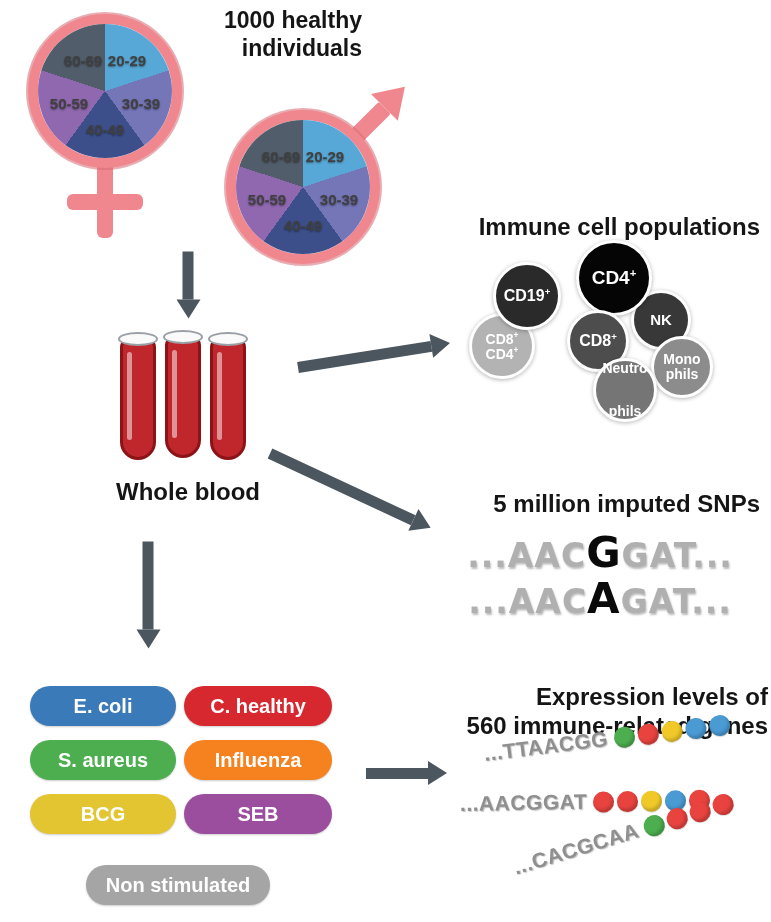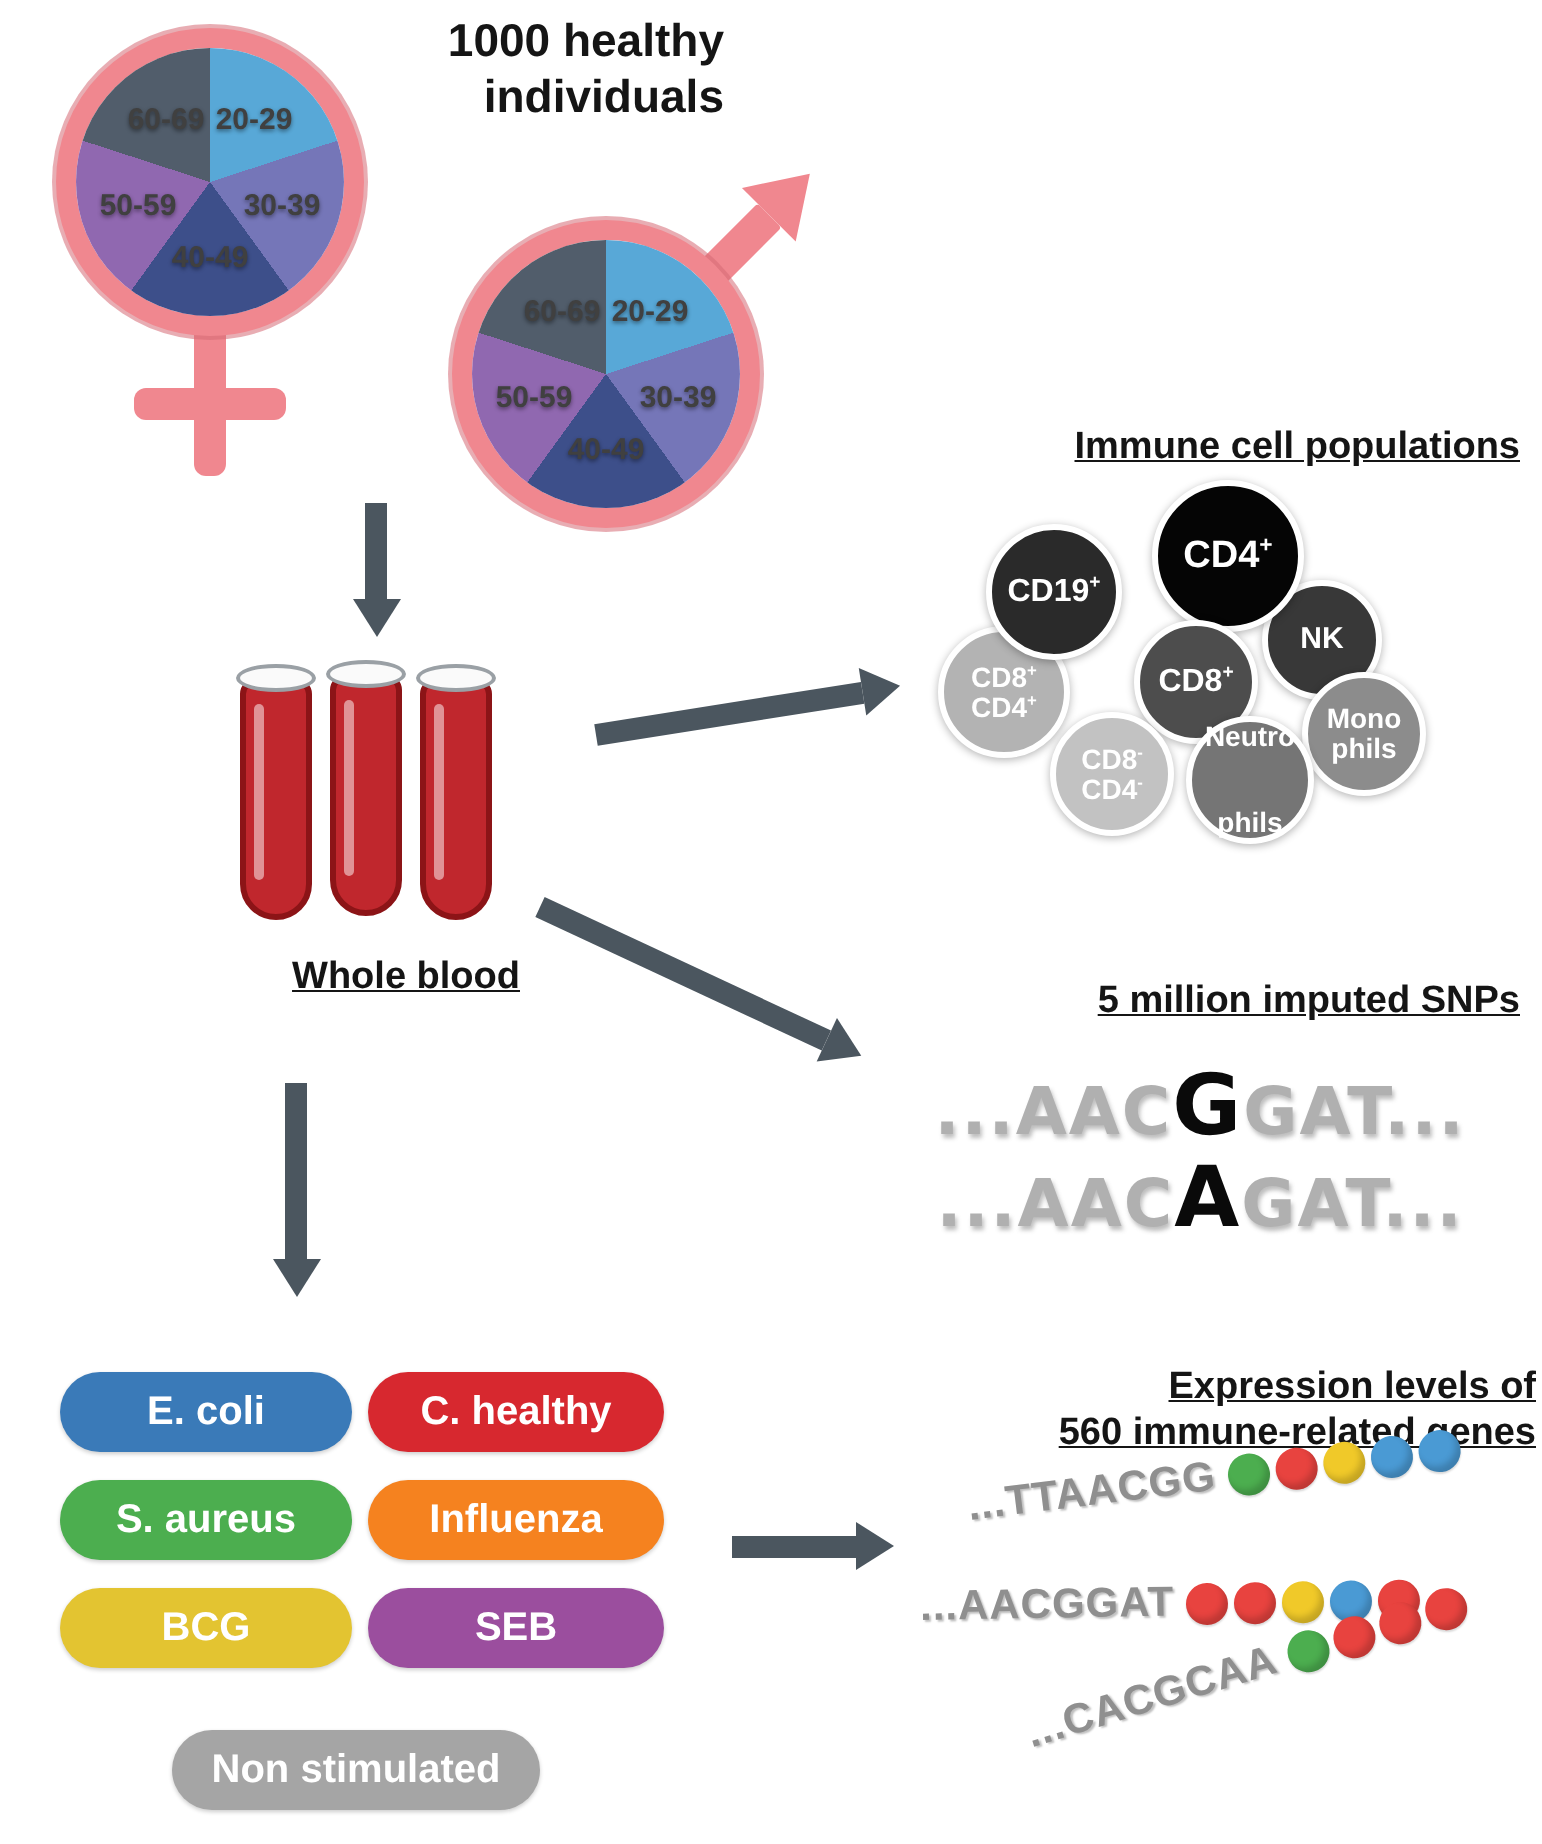--- a/index.html
+++ b/index.html
@@ -7,21 +7,21 @@
     --arrow: #4B565F;
     --blood: #C0272D;
     --blood-dark: #8C1417;
   }
   * { margin:0; padding:0; box-sizing:border-box; }
   body { font-family:"Liberation Sans", sans-serif; background:#fff; }
   .canvas { position:relative; width:771px; height:922px; background:#fff; overflow:hidden; }
 
   .title { position:absolute; font-weight:bold; color:#151515; text-align:right; }
   .h1 { font-size:23px; line-height:1.22; }
-  .h2 { font-size:19px; line-height:1.22;text-decoration:underline; }
+  .h2 { font-size:24px; line-height:1.22; }
 
   
   .pie { position:absolute; width:154px; height:154px; border-radius:50%;
          border:10px solid var(--pink); box-shadow:0 0 0 2px rgba(214,105,117,.55); background:#fff; }
   .pie-disc { position:absolute; inset:0; border-radius:50%; }
   .plabel { position:absolute; transform:translate(-50%,-50%); color:#404040; font-weight:bold;
             font-size:15px; white-space:nowrap; text-shadow:0 1px 2px rgba(0,0,0,.45); }
   .f-stem { position:absolute; left:97px; top:162px; width:16px; height:76px; background:var(--pink); border-radius:6px; }
   .f-bar  { position:absolute; left:67px; top:194px; width:76px; height:16px; background:var(--pink); border-radius:6px; }
   .sym-arrow { position:absolute; height:17px; background:var(--pink); transform-origin:left center; border-radius:2px; }
@@ -138,24 +138,20 @@
     <div class="cell" style="left: 186px; top: 96px; width: 62px; height: 62px; font-size: 14px; background-color: rgb(140, 140, 140);">
       <div><span>Mono</span></div>
       <div><span>phils</span></div>
     </div>
     <div class="cell" style="left: 111px; top: 0px; width: 76px; height: 76px; font-size: 19px; background-color: rgb(5, 5, 5);">
       <div><span>CD4</span><sup>+</sup></div>
     </div>
     <div class="cell" style="left: 102px; top: 70px; width: 62px; height: 62px; font-size: 16px; background-color: rgb(77, 77, 77);">
       <div><span>CD8</span><sup>+</sup></div>
     </div>
-    <div class="cell" style="left: 60px; top: 116px; width: 62px; height: 62px; font-size: 14px; background-color: rgb(194, 194, 194);">
-      <div><span>CD8</span><sup>-</sup></div>
-      <div><span>CD4</span><sup>-</sup></div>
-    </div>
     <div class="cell" style="left: 128px; top: 118px; width: 64px; height: 64px; font-size: 14px; background-color: rgb(117, 117, 117); gap: 28px;">
       <div><span>Neutro</span></div>
       <div><span>phils</span></div>
     </div>
   </div>
 
   <div class="arrow" style="left:270px; top:448px; width:158px; transform:rotate(25deg);"></div>
 
   <div class="title h2" style="left:450px; top:489px; width:310px;">5 million imputed SNPs</div>
   <div class="snp-line" style="top:528px;">

